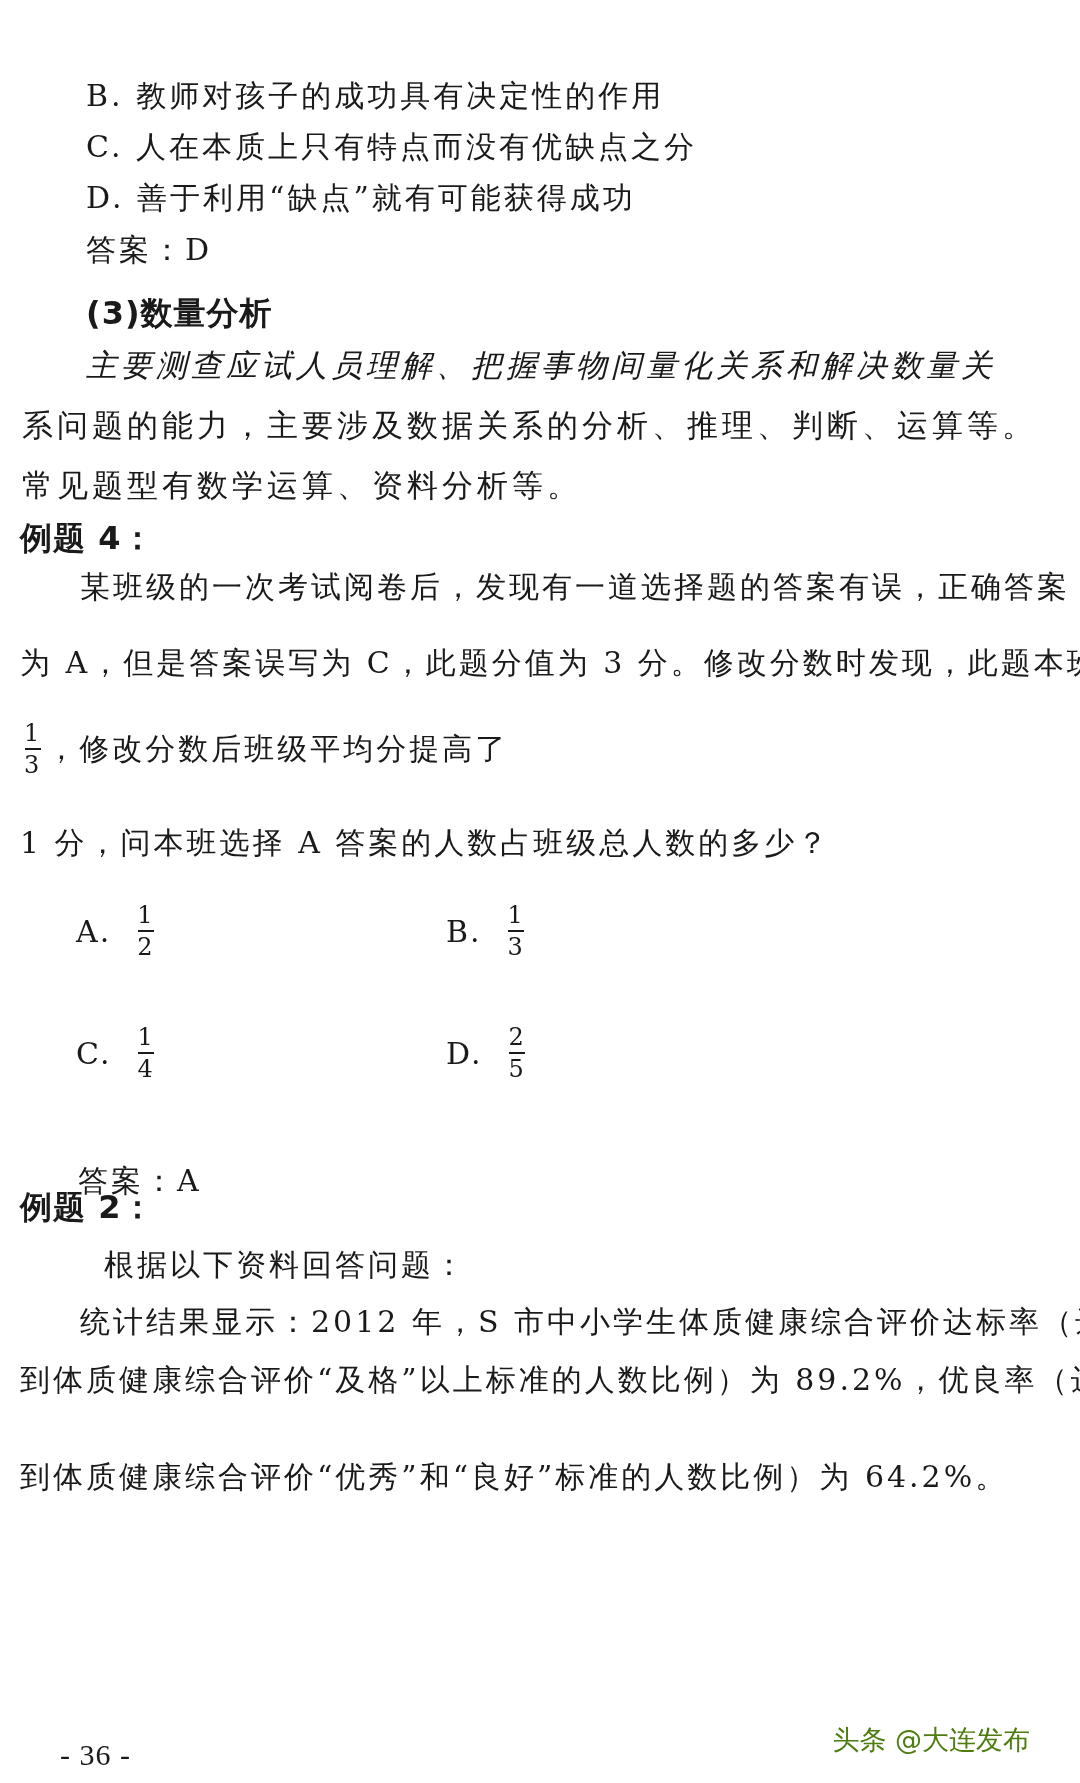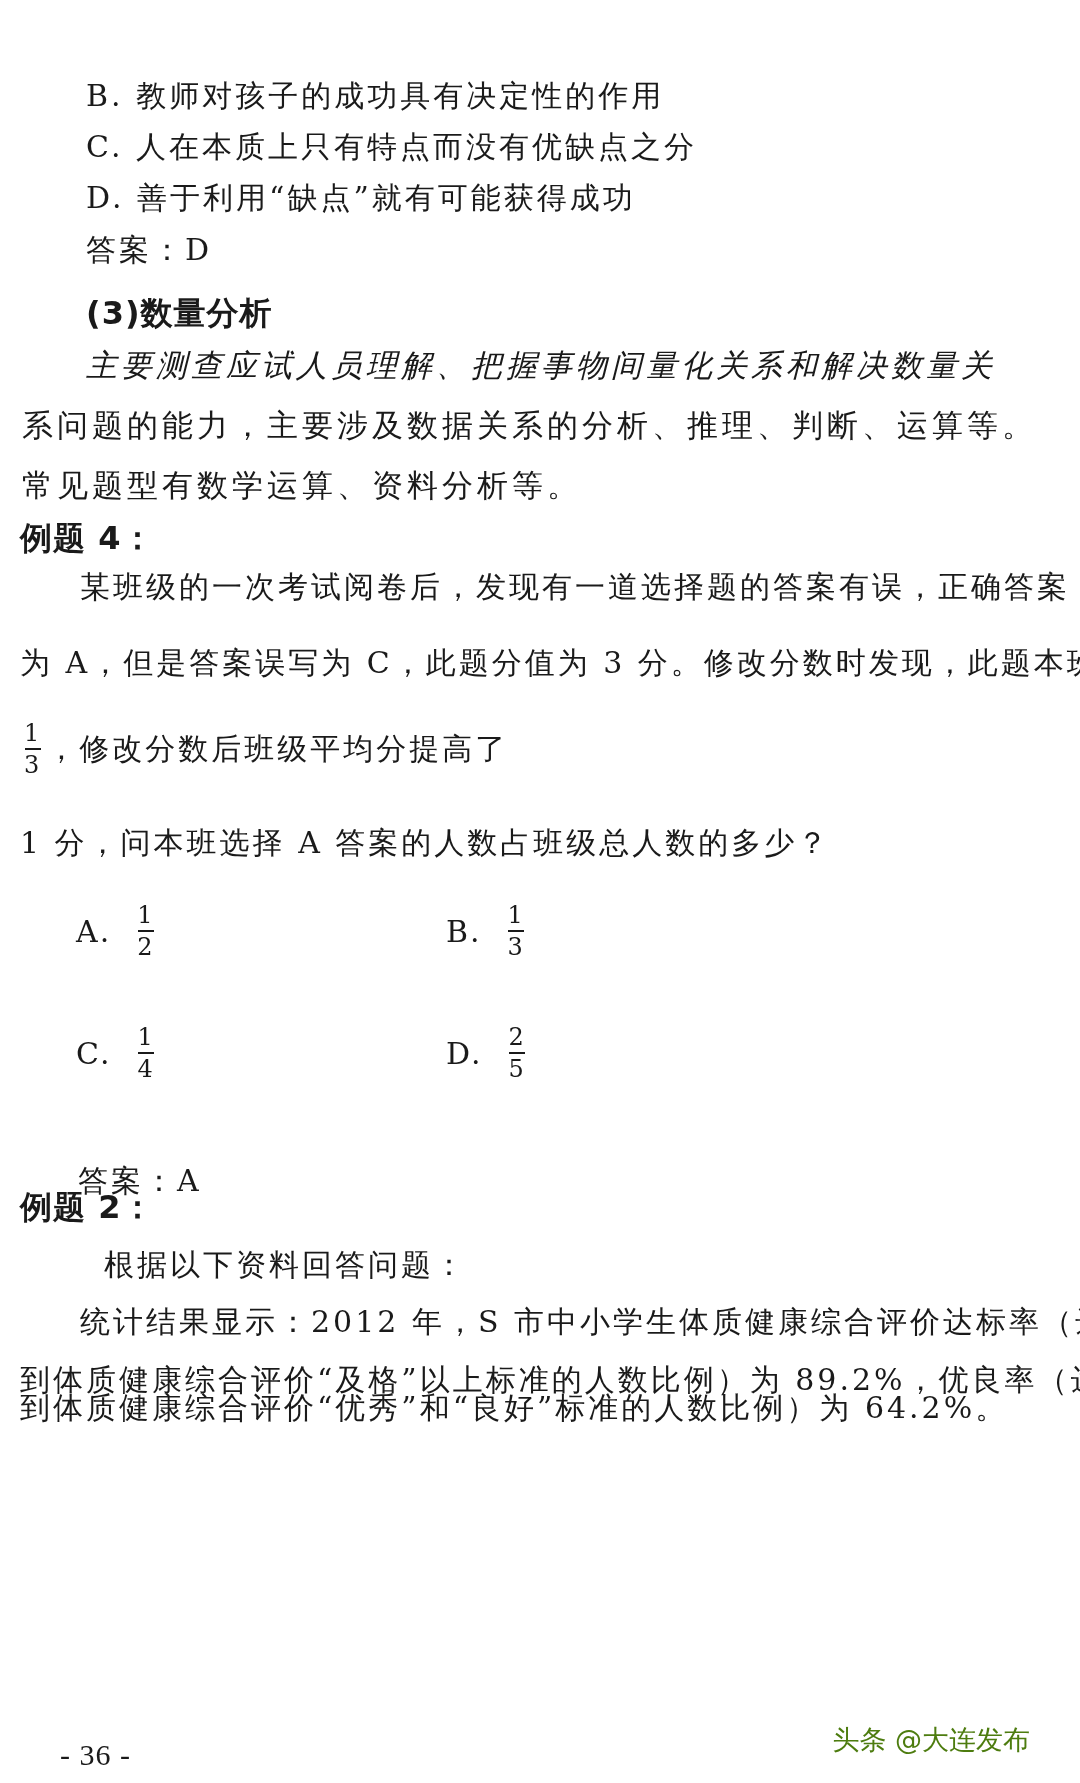--- a/index.html
+++ b/index.html
@@ -147,16 +147,16 @@
     <span class="den">5</span>
   </span>
 </div>
 
 <div class="line" style="top:1161px; left:78px;">答案：A</div>
 
 <div class="line heading" style="top:1187px; left:20px;">例题 2：</div>
 <div class="line" style="top:1245px; left:80px;margin-left:24px;">根据以下资料回答问题：</div>
 <div class="line" style="top:1302px; left:80px;">统计结果显示：2012 年，S 市中小学生体质健康综合评价达标率（达</div>
 <div class="line" style="top:1360px; left:20px;">到体质健康综合评价“及格”以上标准的人数比例）为 89.2%，优良率（达</div>
-<div class="line" style="top:1388px; left:20px;text-align:center;">到体质健康综合评价“优秀”和“良好”标准的人数比例）为 64.2%。</div>
+<div class="line" style="top:1457px; left:20px;text-align:center;">到体质健康综合评价“优秀”和“良好”标准的人数比例）为 64.2%。</div>
 
 <div class="footer-page">- 36 -</div>
 <div class="footer-watermark">头条 @大连发布</div>
 
 </body></html>

